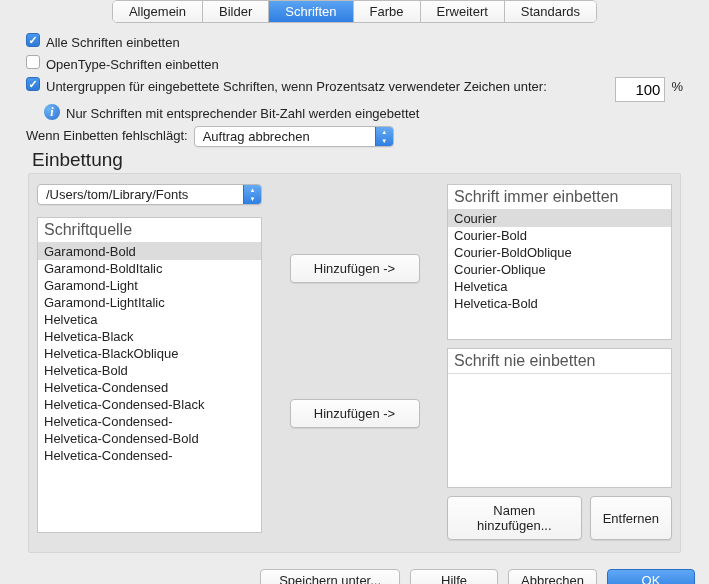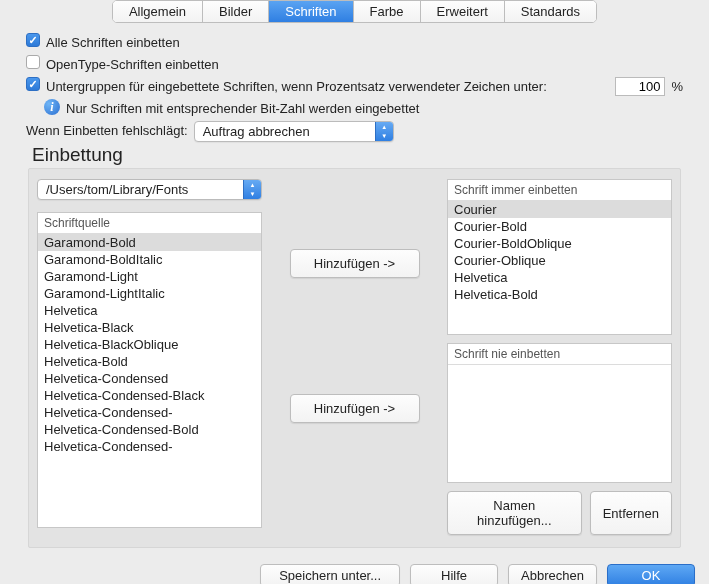--- a/index.html
+++ b/index.html
@@ -76,23 +76,23 @@
 .info-icon {
   width: 16px; height: 16px; border-radius: 50%;
   background: radial-gradient(circle at 30% 30%, #6fb5f6, #2b6fd1);
   color: #fff; font-weight: bold; font-style: italic;
   font-family: Georgia, serif;
   font-size: 12px;
   display: inline-flex; align-items: center; justify-content: center;
   flex-shrink: 0;
 }
 .num-input {
-  width: 50px; height: 19px;
+  width: 50px; height: 25px;
   border: 1px solid #bbb; background: #fff;
-  font-size: 13px; padding: 0 4px;
+  font-size: 15px; padding: 0 4px;
   text-align: right;
 }
 .select {
   display: inline-flex; align-items: center;
   background: #fff; border: 1px solid #bbb; border-radius: 4px;
   height: 21px; padding: 0 0 0 8px;
   font-size: 13px;
   box-shadow: 0 1px 1px rgba(0,0,0,.05);
 }
 .select-spin {
@@ -129,21 +129,21 @@
   margin-bottom: 4px;
 }
 .listbox {
   border: 1px solid #c7c7c7;
   background: #fff;
   display: flex; flex-direction: column;
   overflow: hidden;
 }
 .listbox .hdr {
   padding: 3px 6px;
-  font-size: 12px;
+  font-size: 16px;
   color: #555;
   border-bottom: 1px solid #dcdcdc;
   background: #fff;
 }
 .listbox .items {
   overflow: hidden;
 }
 .listbox .item {
   padding: 1px 6px;
   font-size: 13px;

